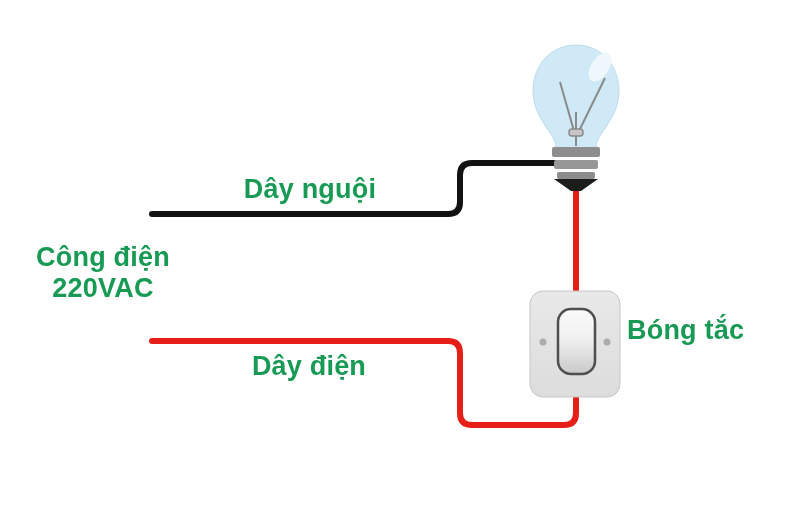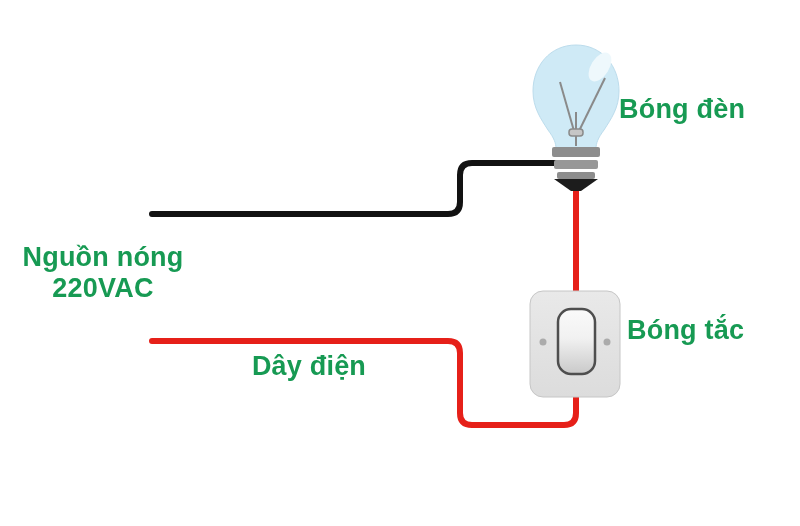--- a/index.html
+++ b/index.html
@@ -78,25 +78,25 @@
     </g>
 
     <g>
       <rect x="530" y="291" width="90" height="106" rx="13" fill="url(#plateGrad)" stroke="#c6c6c6" stroke-width="1"></rect>
       <rect x="558" y="309" width="37" height="65" rx="13" fill="url(#rockerGrad)" stroke="#4e4e4e" stroke-width="2.5"></rect>
       <circle cx="543" cy="342" r="3.5" fill="#ababab"></circle>
       <circle cx="607" cy="342" r="3.5" fill="#ababab"></circle>
     </g>
   </svg>
 
-  <div class="lbl" style="left:619px; top:94px;">Bóng đèn</div>
 
+  <div class="lbl centered" style="left:230px; top:174px; width:160px;">Dây nguội</div>
 
   <div class="lbl centered" style="left:20px; top:242px; width:166px;">
-    <div>Nguồn nóng</div>
+    <div>Công điện</div>
     <div>220VAC</div>
   </div>
 
   <div class="lbl centered" style="left:229px; top:351px; width:160px;">Dây điện</div>
 
   <div class="lbl" style="left:627px; top:315px;">Bóng tắc</div>
 
 </div>
 
 </body></html>

